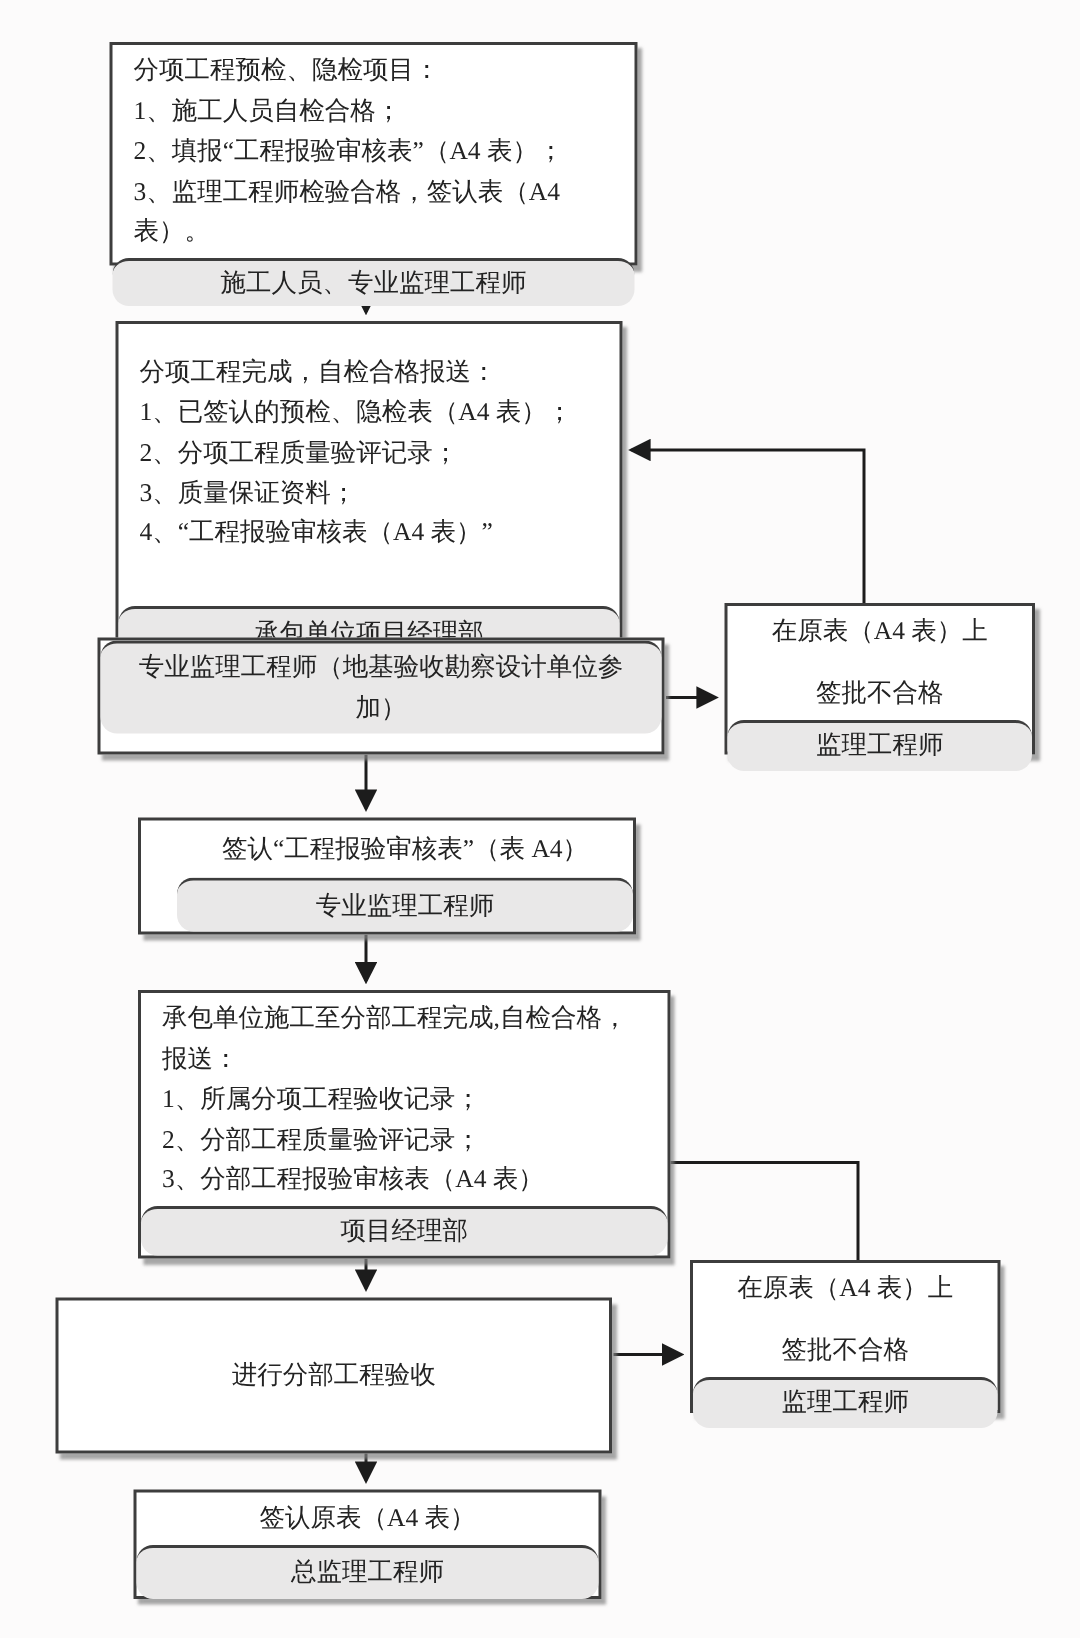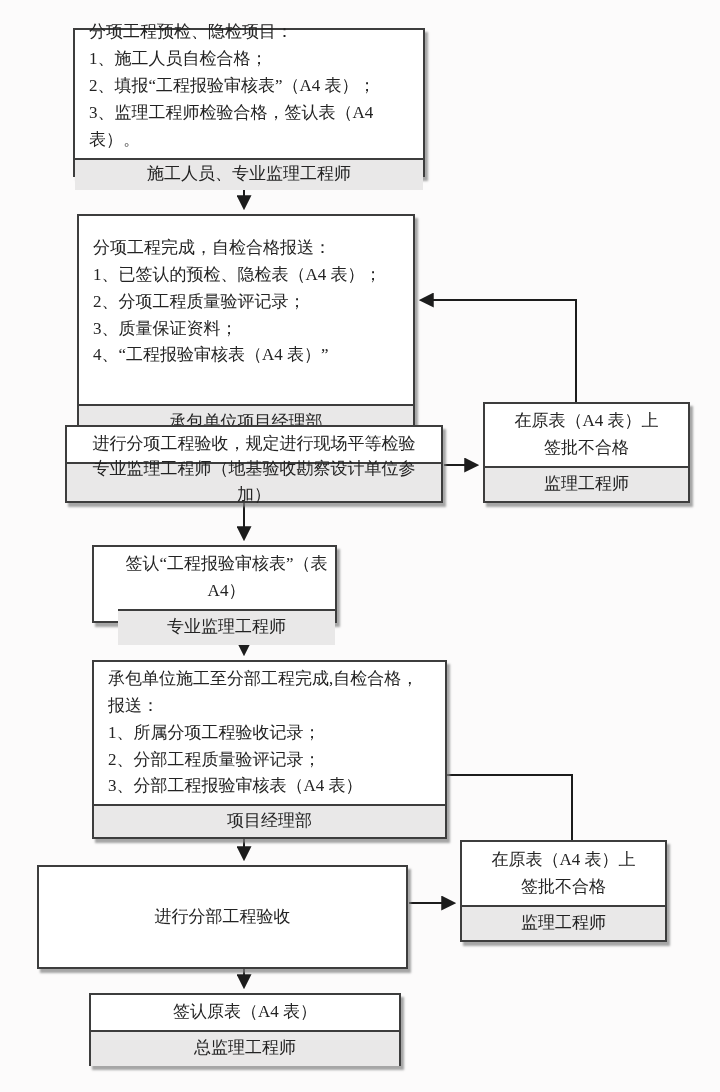--- a/index.html
+++ b/index.html
@@ -38,45 +38,47 @@
     flex:1;
     display:flex;
     flex-direction:column;
     justify-content:center;
     padding:4px 14px;
   }
   .node .body.center{
     align-items:center;
     text-align:center;
     padding:4px 6px;
+    gap:14px;
   }
   .node .footer{
     border-top:2px solid #3d3d3d;
     background:#e9e8e8;
     display:flex;
     align-items:center;
     justify-content:center;
     text-align:center;
     padding:3px 10px;
     min-height:32px;
     box-sizing:border-box;
+    border-radius:11px;
   }
   .node .footer.left{
     justify-content:flex-start;
     text-align:left;
     padding:3px 12px;
   }
   .line{display:block;}
 
   
-  #step1 {left:73px;  top:28px;  width:352px; height:149px;justify-content:center;}
+  #step1 {left:73px;  top:28px;  width:352px; height:149px;}
   #step2 {left:77px;  top:214px; width:338px; height:227px;gap:16px;}
   #step3 {left:65px;  top:425px; width:378px; height:78px;}
   #rej1  {left:483px; top:402px; width:207px; height:101px;}
-  #step4 {left:92px;  top:545px; width:245px; height:78px;padding-left:24px;}
+  #step4 {left:92px;  top:545px; width:332px; height:78px;padding-left:24px;}
   #step5 {left:92px;  top:660px; width:355px; height:179px;}
   #rej2  {left:460px; top:840px; width:207px; height:102px;}
   #step6 {left:37px;  top:865px; width:371px; height:104px;}
   #step7 {left:89px;  top:993px; width:312px; height:73px;}
 
   #step3 .footer, #step4 .footer, #step7 .footer{min-height:36px;}
   #rej1 .footer, #rej2 .footer{min-height:34px;}
 </style>
 </head>
 <body>
@@ -118,23 +120,20 @@
       <span class="line">分项工程完成，自检合格报送：</span>
       <span class="line">1、已签认的预检、隐检表（A4 表）；</span>
       <span class="line">2、分项工程质量验评记录；</span>
       <span class="line">3、质量保证资料；</span>
       <span class="line">4、“工程报验审核表（A4 表）”</span>
     </div>
     <div class="footer">承包单位项目经理部</div>
   </div>
 
   <div class="node" id="step3">
-    <div class="body center">
-      <span class="line">进行分项工程验收，规定进行现场平等检验</span>
-    </div>
     <div class="footer">专业监理工程师（地基验收勘察设计单位参加）</div>
   </div>
 
   <div class="node" id="rej1">
     <div class="body center">
       <span class="line">在原表（A4 表）上</span>
       <span class="line">签批不合格</span>
     </div>
     <div class="footer">监理工程师</div>
   </div>

